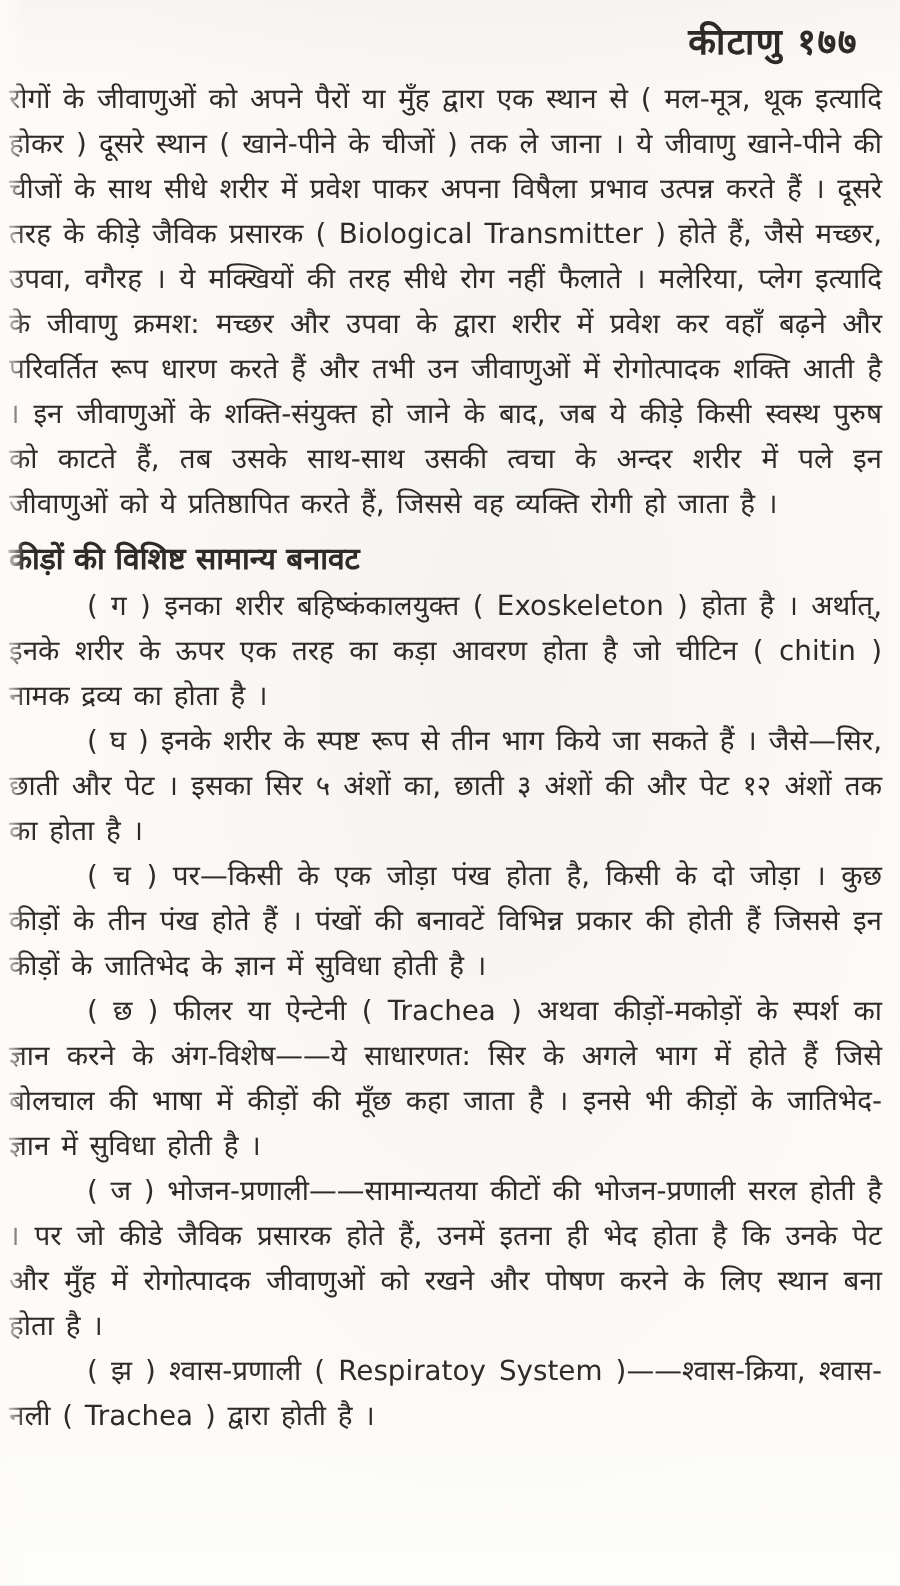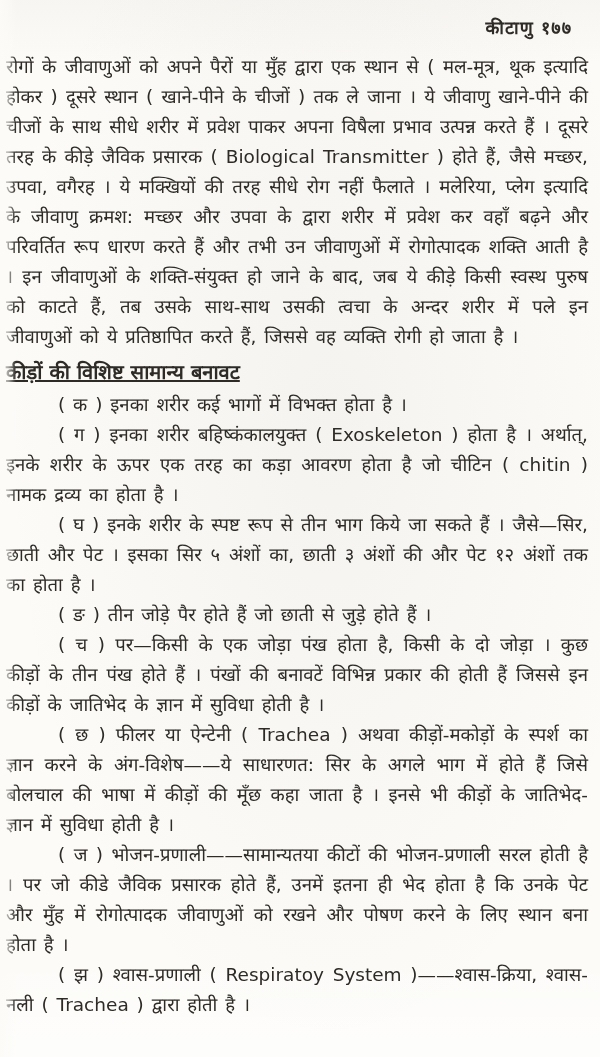--- a/index.html
+++ b/index.html
@@ -13,40 +13,39 @@
       linear-gradient(180deg, rgba(200,196,188,0.10) 0%, rgba(255,255,255,0) 6%, rgba(255,255,255,0) 90%, rgba(255,255,255,0.6) 100%);
     overflow:hidden;
     font-family:"DejaVu Sans", sans-serif;
     color:#2e2b27;
     box-sizing:border-box;
   }
   .inner{padding:14px 12px 0 6px;}
   .page-header{
     text-align:right;
     font-weight:bold;
-    font-size:18px;
+    font-size:24px;
     line-height:28px;
     padding-right:16px;
     margin-bottom:10px;
     letter-spacing:1px;
   }
   p.para{
     margin:0;
     font-size:18.5px;
     line-height:30px;
     text-align:justify;
     word-spacing:2px;
   }
   p.item{ text-indent:52px; }
   h2.section-heading{
     font-size:20px;
     font-weight:bold;
     margin:5px 0 3px 0;
     line-height:30px;
-    text-decoration:underline;
   }
   .b{font-weight:normal;}
   
   .gutter-fade{
     position:absolute;left:0;top:0;bottom:0;width:16px;
     background:linear-gradient(90deg, rgba(252,251,248,0.92) 0%, rgba(252,251,248,0.55) 55%, rgba(252,251,248,0) 100%);
     pointer-events:none;
   }
 </style>
 </head>
@@ -56,24 +55,22 @@
   <div class="inner">
 
     <div class="page-header">
       <span>कीटाणु १७७</span>
     </div>
 
     <p class="para"><span>रोगों के जीवाणुओं को अपने पैरों या मुँह द्वारा एक स्थान से ( मल-मूत्र, थूक इत्यादि होकर ) दूसरे स्थान ( खाने-पीने के चीजों ) तक ले जाना । ये जीवाणु खाने-पीने की चीजों के साथ सीधे शरीर में प्रवेश पाकर अपना विषैला प्रभाव उत्पन्न करते हैं । दूसरे तरह के कीड़े जैविक प्रसारक ( Biological Transmitter ) होते हैं, जैसे मच्छर, उपवा, वगैरह । ये मक्खियों की तरह सीधे रोग नहीं फैलाते । मलेरिया, प्लेग इत्यादि के जीवाणु क्रमश: मच्छर और उपवा के द्वारा शरीर में प्रवेश कर वहाँ बढ़ने और परिवर्तित रूप धारण करते हैं और तभी उन जीवाणुओं में रोगोत्पादक शक्ति आती है । इन जीवाणुओं के शक्ति-संयुक्त हो जाने के बाद, जब ये कीड़े किसी स्वस्थ पुरुष को काटते हैं, तब उसके साथ-साथ उसकी त्वचा के अन्दर शरीर में पले इन जीवाणुओं को ये प्रतिष्ठापित करते हैं, जिससे वह व्यक्ति रोगी हो जाता है ।</span></p>
 
     <h2 class="section-heading">कीड़ों की विशिष्ट सामान्य बनावट</h2>
 
-    <p class="para item"><span>( क )  इनका शरीर कई भागों में विभक्त होता है ।</span></p>
     <p class="para item"><span>( ग )  इनका शरीर बहिष्कंकालयुक्त ( Exoskeleton ) होता है ।  अर्थात्, इनके शरीर के ऊपर एक तरह का कड़ा आवरण होता है जो चीटिन ( chitin ) नामक द्रव्य का होता है ।</span></p>
     <p class="para item"><span>( घ )  इनके शरीर के स्पष्ट रूप से तीन भाग किये जा सकते हैं । जैसे—सिर, छाती और पेट । इसका सिर ५ अंशों  का,  छाती ३  अंशों की  और पेट  १२ अंशों तक का होता है ।</span></p>
-    <p class="para item"><span>( ङ )  तीन जोड़े पैर होते हैं जो छाती से जुड़े होते हैं ।</span></p>
     <p class="para item"><span>( च ) </span><span class="b">पर</span><span>—किसी के एक जोड़ा पंख होता है, किसी के दो जोड़ा । कुछ कीड़ों के तीन पंख होते हैं । पंखों की बनावटें विभिन्न प्रकार की  होती हैं जिससे इन कीड़ों के जातिभेद के ज्ञान में सुविधा होती है ।</span></p>
     <p class="para item"><span>( छ ) </span><span class="b">फीलर या ऐन्टेनी</span><span> ( Trachea ) अथवा </span><span class="b">कीड़ों-मकोड़ों के स्पर्श का ज्ञान करने के अंग-विशेष</span><span>——ये साधारणत: सिर के अगले भाग में होते हैं जिसे बोलचाल की भाषा में कीड़ों की मूँछ कहा जाता है ।  इनसे  भी  कीड़ों  के  जातिभेद-ज्ञान  में सुविधा होती है ।</span></p>
     <p class="para item"><span>( ज ) </span><span class="b">भोजन-प्रणाली</span><span>——सामान्यतया  कीटों  की  भोजन-प्रणाली सरल होती है । पर जो कीडे जैविक प्रसारक होते हैं, उनमें इतना ही भेद  होता  है कि  उनके पेट और मुँह में रोगोत्पादक जीवाणुओं को रखने और पोषण करने  के लिए  स्थान बना होता है ।</span></p>
     <p class="para item"><span>( झ ) </span><span class="b">श्वास-प्रणाली</span><span> ( Respiratoy System )——श्वास-क्रिया,  श्वास-नली ( Trachea ) द्वारा  होती है ।</span></p>
 
   </div>
   <div class="gutter-fade"></div>
 </div>
 
 </body></html>

